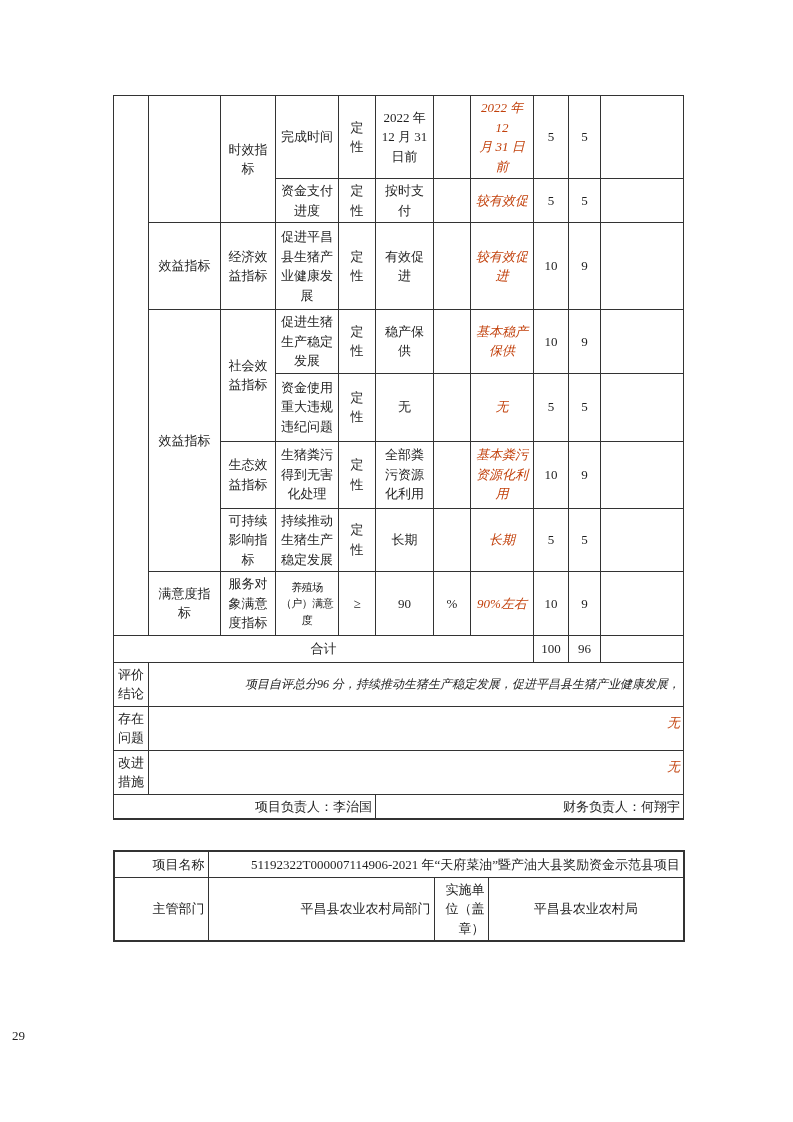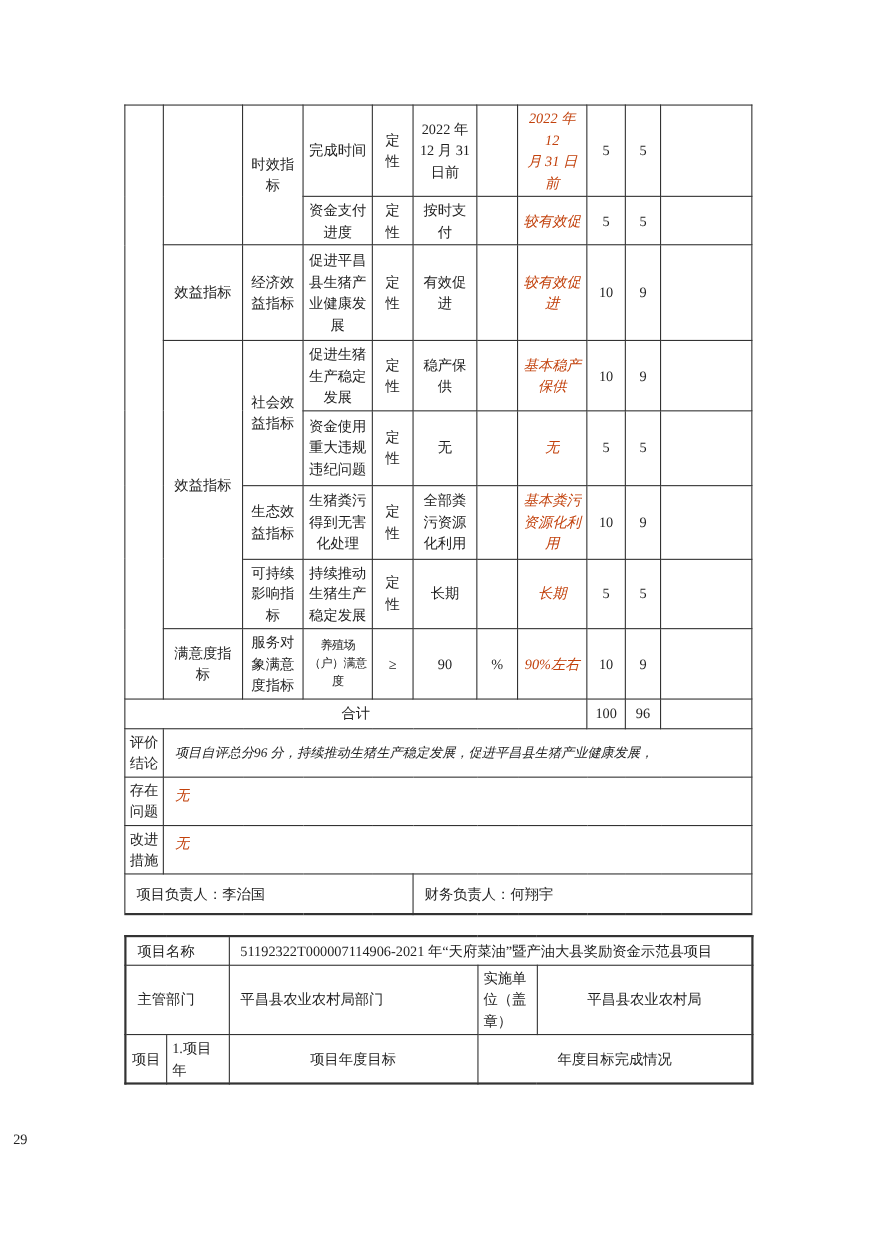--- a/index.html
+++ b/index.html
@@ -22,21 +22,21 @@
     vertical-align: middle;
     white-space: pre-line;
     font-size: 13px;
     line-height: 1.5;
     padding: 2px 3px;
     overflow: hidden;
   }
   #t1 { left: 113px; top: 95px; width: 570px; border-bottom: 2px solid #333; }
   #t2 { left: 113px; top: 850px; width: 570px; border: 2px solid #333; }
   .it { font-style: italic; color: #c2410c; }
-  .lt { text-align: left; padding-left: 10px; margin-top: 26px; }
+  .lt { text-align: right; padding-left: 10px; margin-top: 26px; }
   .tp { vertical-align: top; padding-top: 6px; }
   .tight { font-size: 11px; letter-spacing: -0.5px; }
   .small-it { font-style: italic; font-size: 12px; color: #222; }
   .title-cell {
     font-weight: bold;
     font-size: 17px;
     letter-spacing: 1px;
     text-align: center;
   }
   #page-num {
@@ -225,21 +225,21 @@
 问题</td>
     <td colspan="10" class="it lt tp">无</td>
   </tr>
 
   <tr style="height:44px">
     <td>改进
 措施</td>
     <td colspan="10" class="it lt tp">无</td>
   </tr>
 
-  <tr style="height:37px">
+  <tr style="height:25px">
     <td colspan="5" class="lt">项目负责人：李治国</td>
     <td colspan="6" class="lt">财务负责人：何翔宇</td>
   </tr>
 </tbody>
   </table>
 
 <table id="t2" class="doc">
   <colgroup>
     <col style="width:37px">
       <col style="width:57px">
@@ -257,22 +257,16 @@
 
   <tr style="height:62px">
     <td colspan="2" class="lt">主管部门</td>
     <td class="lt">平昌县农业农村局部门</td>
     <td class="lt" style="padding-left:5px">实施单
 位（盖
 章）</td>
     <td>平昌县农业农村局</td>
   </tr>
 
-  <tr style="height:23px">
-    <td class="lt" style="padding-left:5px">项目</td>
-    <td class="lt" style="padding-left:5px">1.项目年</td>
-    <td>项目年度目标</td>
-    <td colspan="2">年度目标完成情况</td>
-  </tr>
 </tbody>
   </table>
 
 <div id="page-num">29</div>
 
 </body></html>

